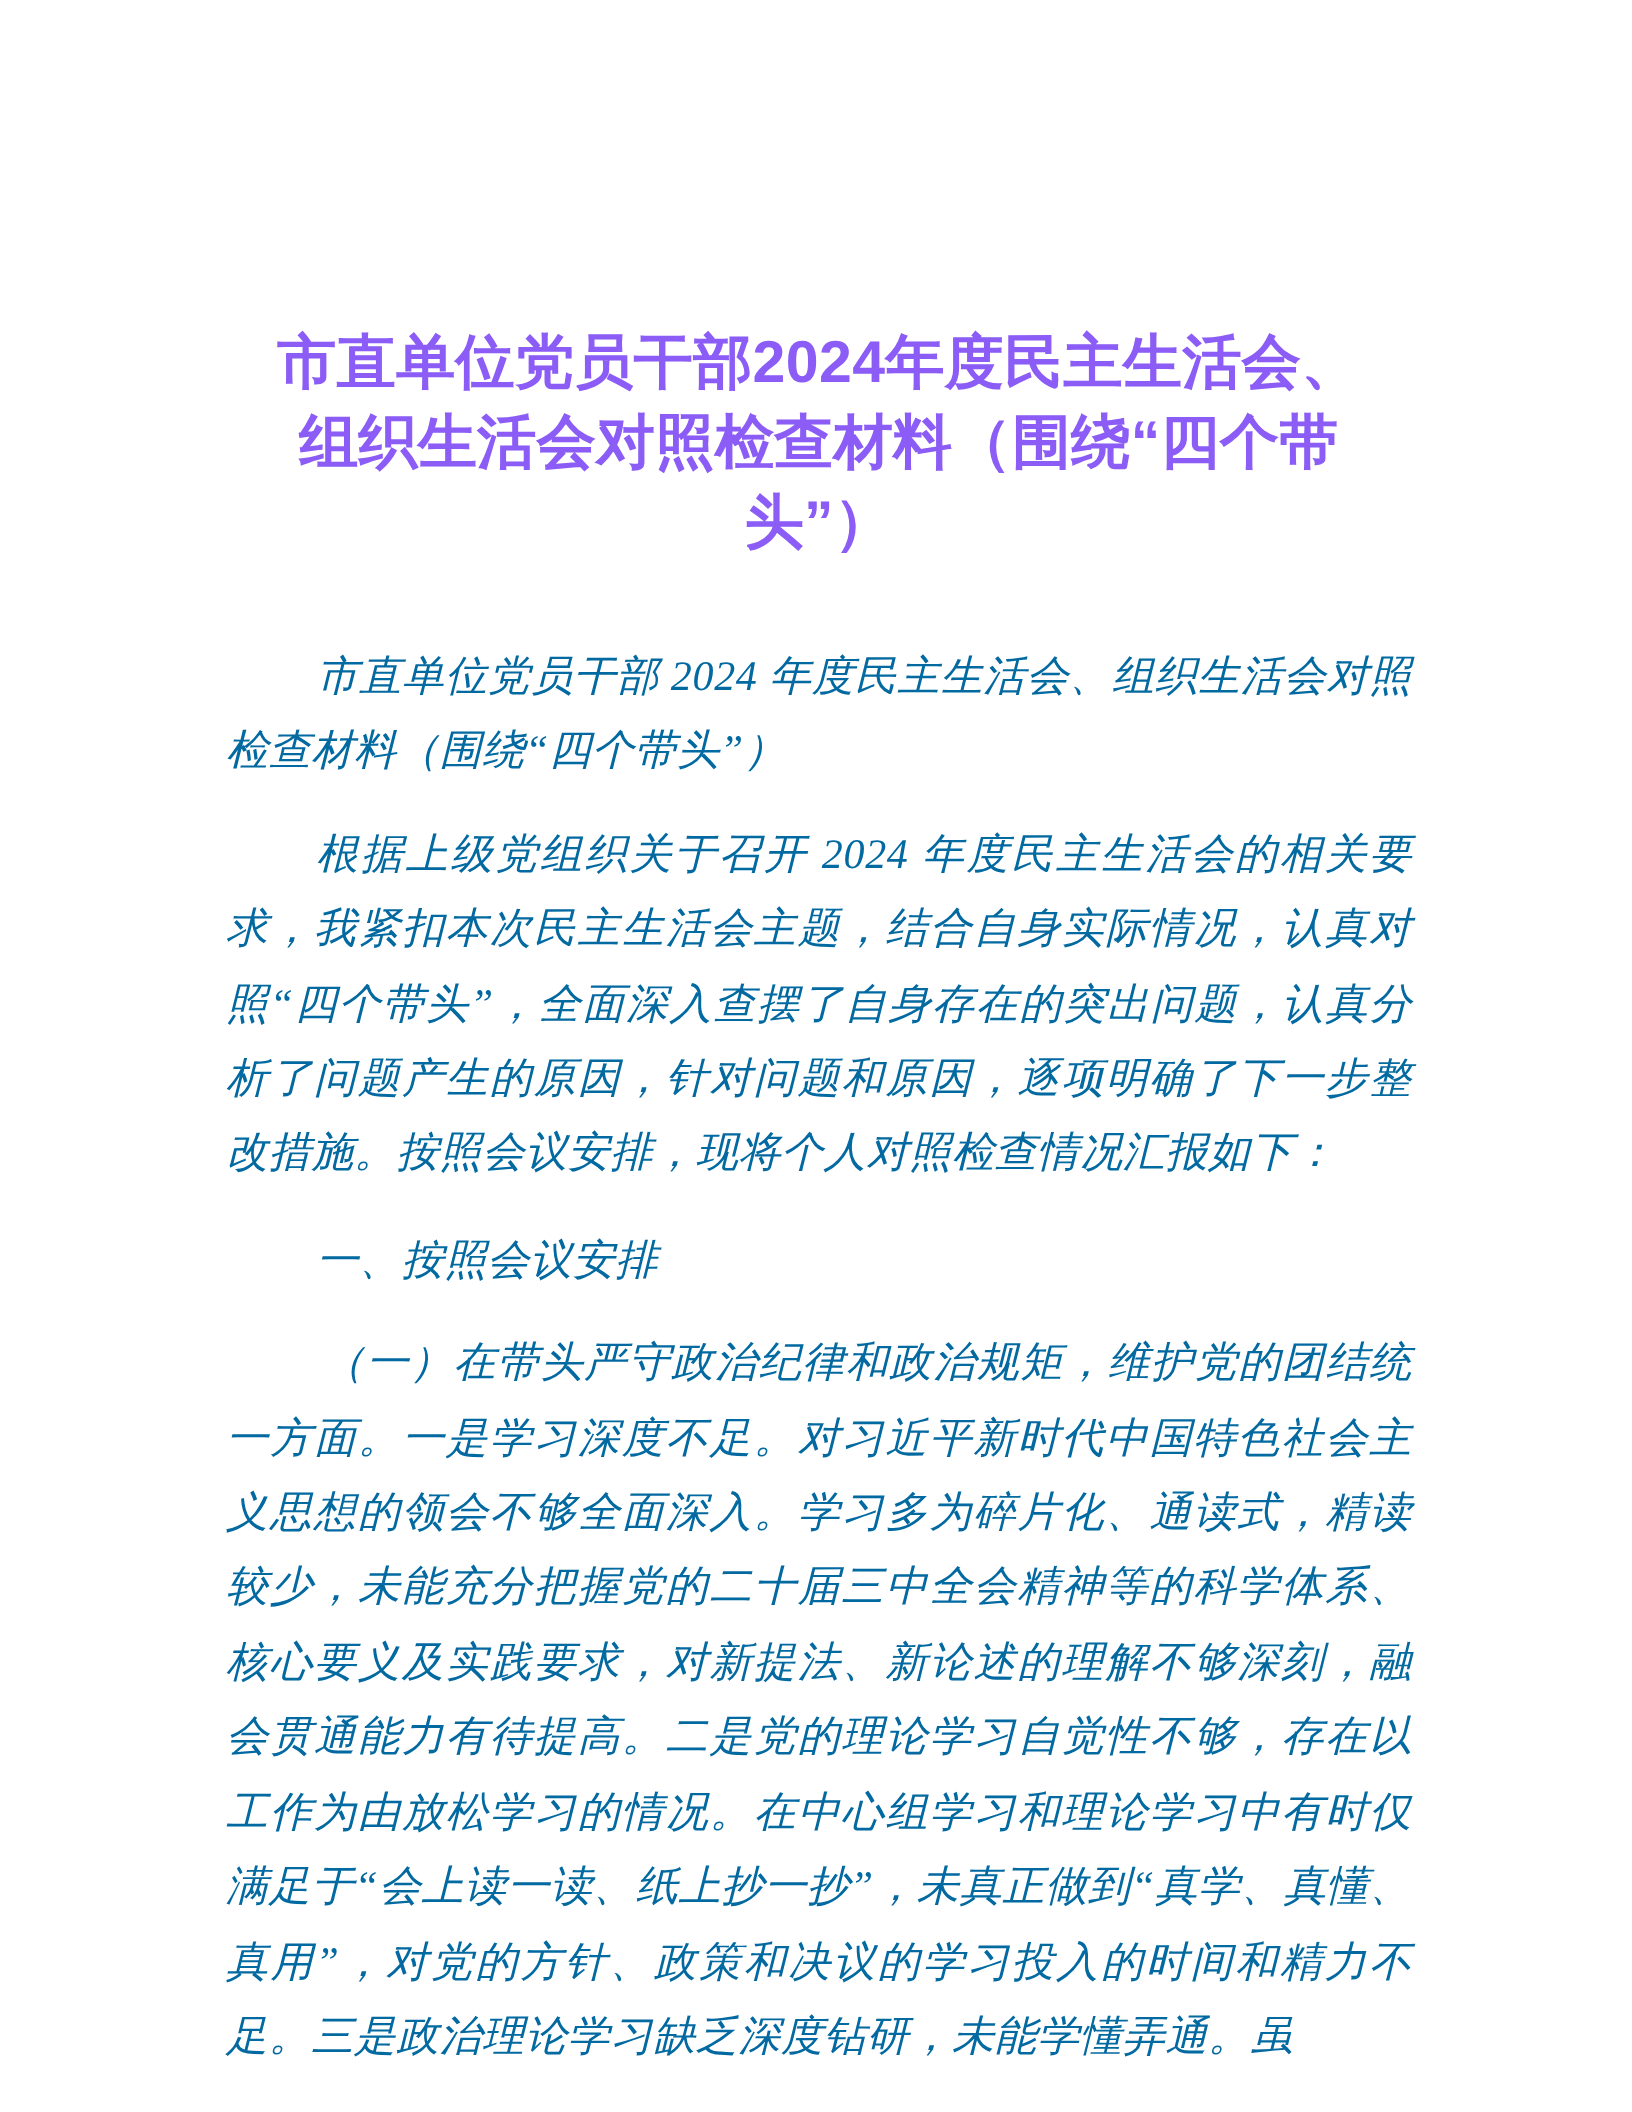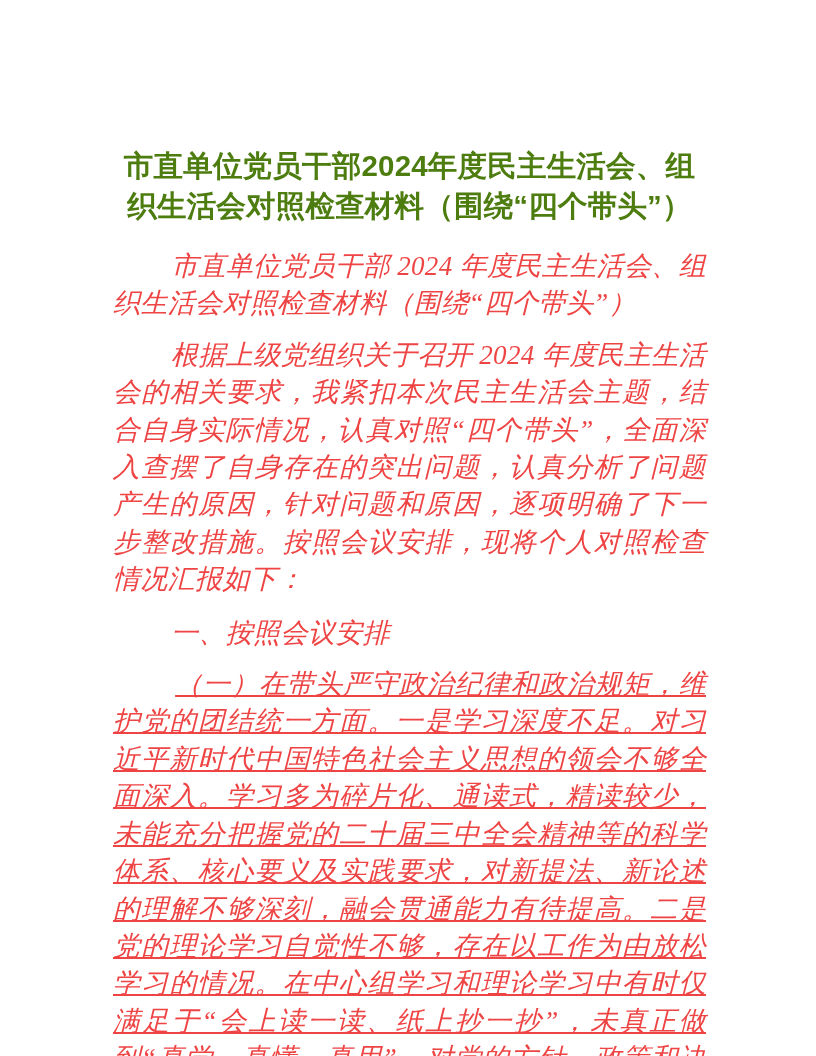--- a/index.html
+++ b/index.html
@@ -27,48 +27,47 @@
     top: 0;
     width: 593px;
   }
   
   .doc-title {
     font-family: "Liberation Sans", "DejaVu Sans", sans-serif;
     font-weight: bold;
     font-size: 29.5px;
     line-height: 40px;
     letter-spacing: 0.2px;
-    color: #4d7c0f;
+    color: #8b5cf6;
     text-align: center;
-    margin: 0;
+    margin: 16px;
     padding-top: 146px;
     white-space: pre-line;
   }
   
   .para {
     font-family: "Liberation Serif", "DejaVu Serif", serif;
-    font-size: 27px;
+    font-size: 21px;
     line-height: 37.4px;
-    color: #ef4444;
+    color: #0369a1;
     text-align: justify;
     text-justify: inter-character;
     text-align-last: left;
     margin: 0;
     letter-spacing: 0.35px;
     word-break: break-all;
     font-style: italic;
     font-weight: 400;
     transform: none;
   }
   .para.indent-2 {
     text-indent: 2.15em;
   }
   .para.indent-head {
     text-indent: 2.3em;
-    text-decoration: underline;
   }
   .gap-title-body { height: 22px; }
   .gap-para { height: 14px; }
   .gap-section { height: 16px; }
 </style>
 </head>
 <body>
 
 <div class="page">
   <div class="content">

